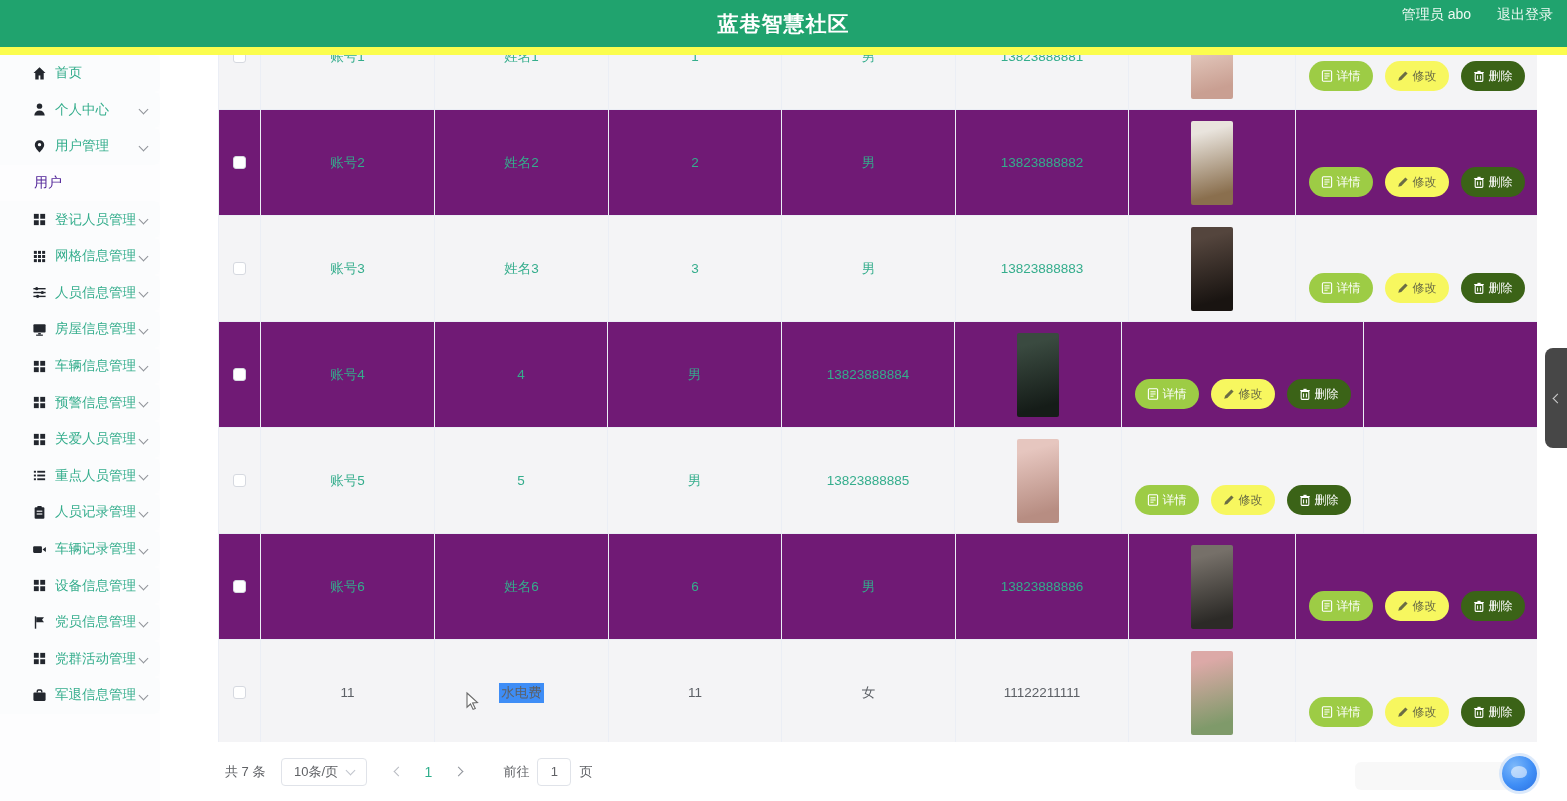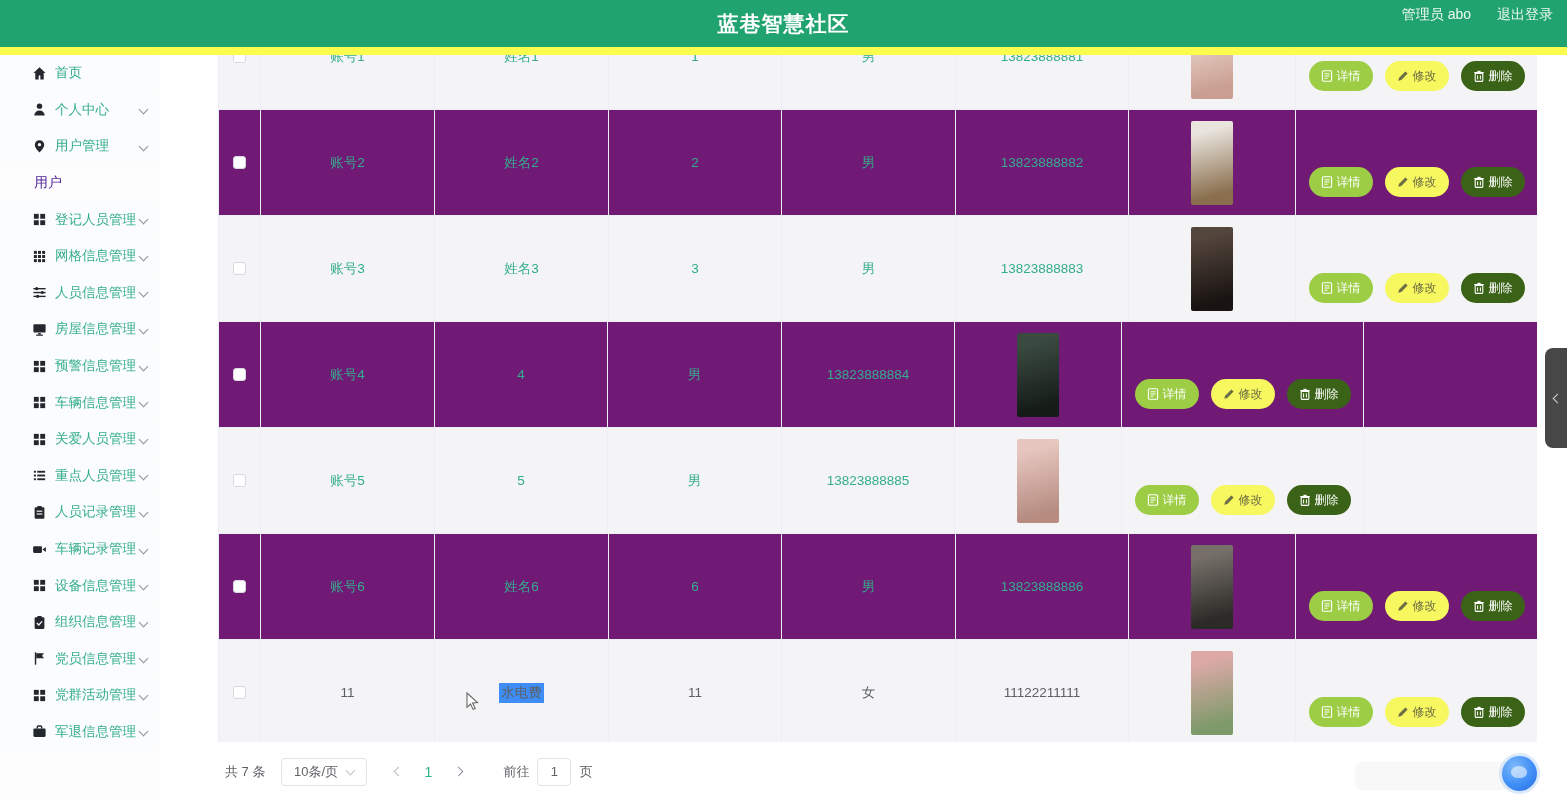--- a/index.html
+++ b/index.html
@@ -188,33 +188,33 @@
         </div>
         <div class="menu-item">
           <span class="mi-icon">
             <svg viewBox="0 0 16 16">
               <rect x="2" y="2" width="5.2" height="5.2"></rect>
               <rect x="8.8" y="2" width="5.2" height="5.2"></rect>
               <rect x="2" y="8.8" width="5.2" height="5.2"></rect>
               <rect x="8.8" y="8.8" width="5.2" height="5.2"></rect>
             </svg>
           </span>
-          <span class="mi-label">预警信息管理</span>
+          <span class="mi-label">车辆信息管理</span>
           <span class="mi-caret"></span>
         </div>
         <div class="menu-item">
           <span class="mi-icon">
             <svg viewBox="0 0 16 16">
               <rect x="2" y="2" width="5.2" height="5.2"></rect>
               <rect x="8.8" y="2" width="5.2" height="5.2"></rect>
               <rect x="2" y="8.8" width="5.2" height="5.2"></rect>
               <rect x="8.8" y="8.8" width="5.2" height="5.2"></rect>
             </svg>
           </span>
-          <span class="mi-label">车辆信息管理</span>
+          <span class="mi-label">预警信息管理</span>
           <span class="mi-caret"></span>
         </div>
         <div class="menu-item">
           <span class="mi-icon">
             <svg viewBox="0 0 16 16">
               <rect x="2" y="2" width="5.2" height="5.2"></rect>
               <rect x="8.8" y="2" width="5.2" height="5.2"></rect>
               <rect x="2" y="8.8" width="5.2" height="5.2"></rect>
               <rect x="8.8" y="8.8" width="5.2" height="5.2"></rect>
             </svg>
@@ -261,31 +261,20 @@
         <div class="menu-item">
           <span class="mi-icon">
             <svg viewBox="0 0 16 16">
               <rect x="2" y="2" width="5.2" height="5.2"></rect>
               <rect x="8.8" y="2" width="5.2" height="5.2"></rect>
               <rect x="2" y="8.8" width="5.2" height="5.2"></rect>
               <rect x="8.8" y="8.8" width="5.2" height="5.2"></rect>
             </svg>
           </span>
           <span class="mi-label">设备信息管理</span>
-          <span class="mi-caret"></span>
-        </div>
-        <div class="menu-item">
-          <span class="mi-icon">
-            <svg viewBox="0 0 16 16">
-              <rect x="2.8" y="2.4" width="10.4" height="12.4" rx="1.2"></rect>
-              <rect x="5.6" y="1" width="4.8" height="2.8" rx="0.8"></rect>
-              <path d="M5.2 8.6l2 2 3.6-3.8" fill="none" stroke="#fdfdfe" stroke-width="1.4"></path>
-            </svg>
-          </span>
-          <span class="mi-label">组织信息管理</span>
           <span class="mi-caret"></span>
         </div>
         <div class="menu-item">
           <span class="mi-icon">
             <svg viewBox="0 0 16 16">
               <rect x="3" y="1.4" width="1.5" height="13.2"></rect>
               <path d="M4.5 2.4h8.3l-2.1 2.6 2.1 2.6H4.5z"></path>
             </svg>
           </span>
           <span class="mi-label">党员信息管理</span>

